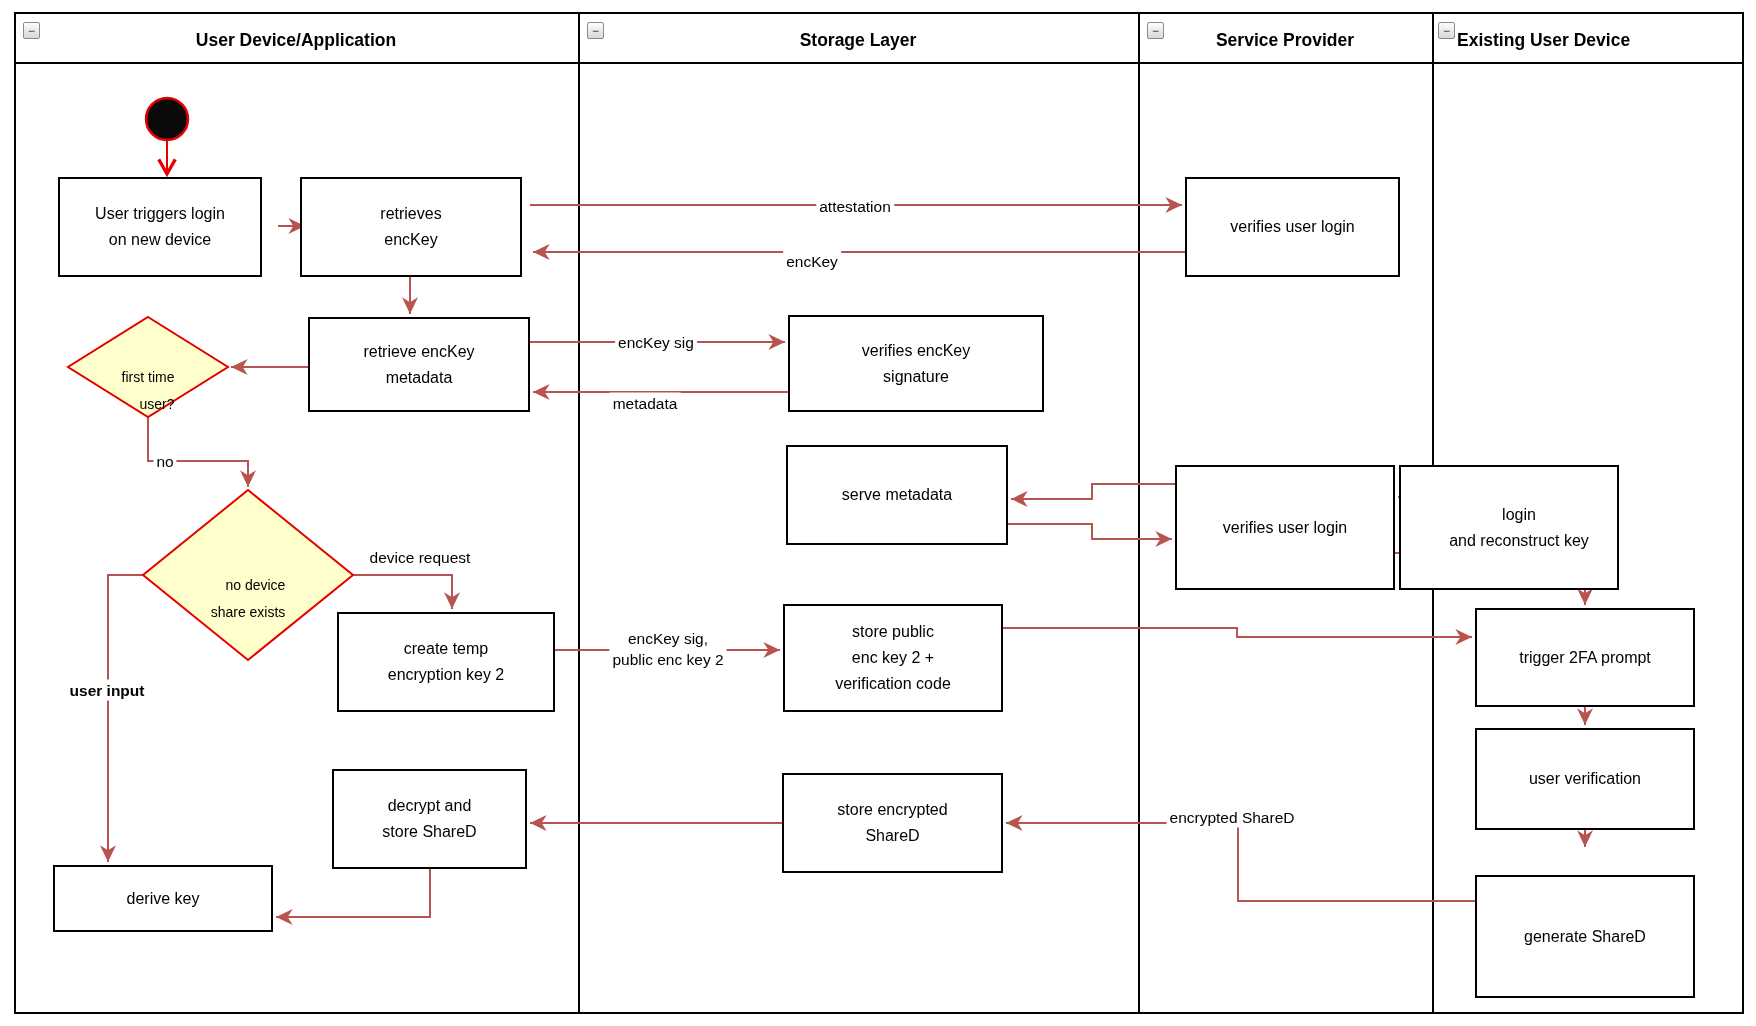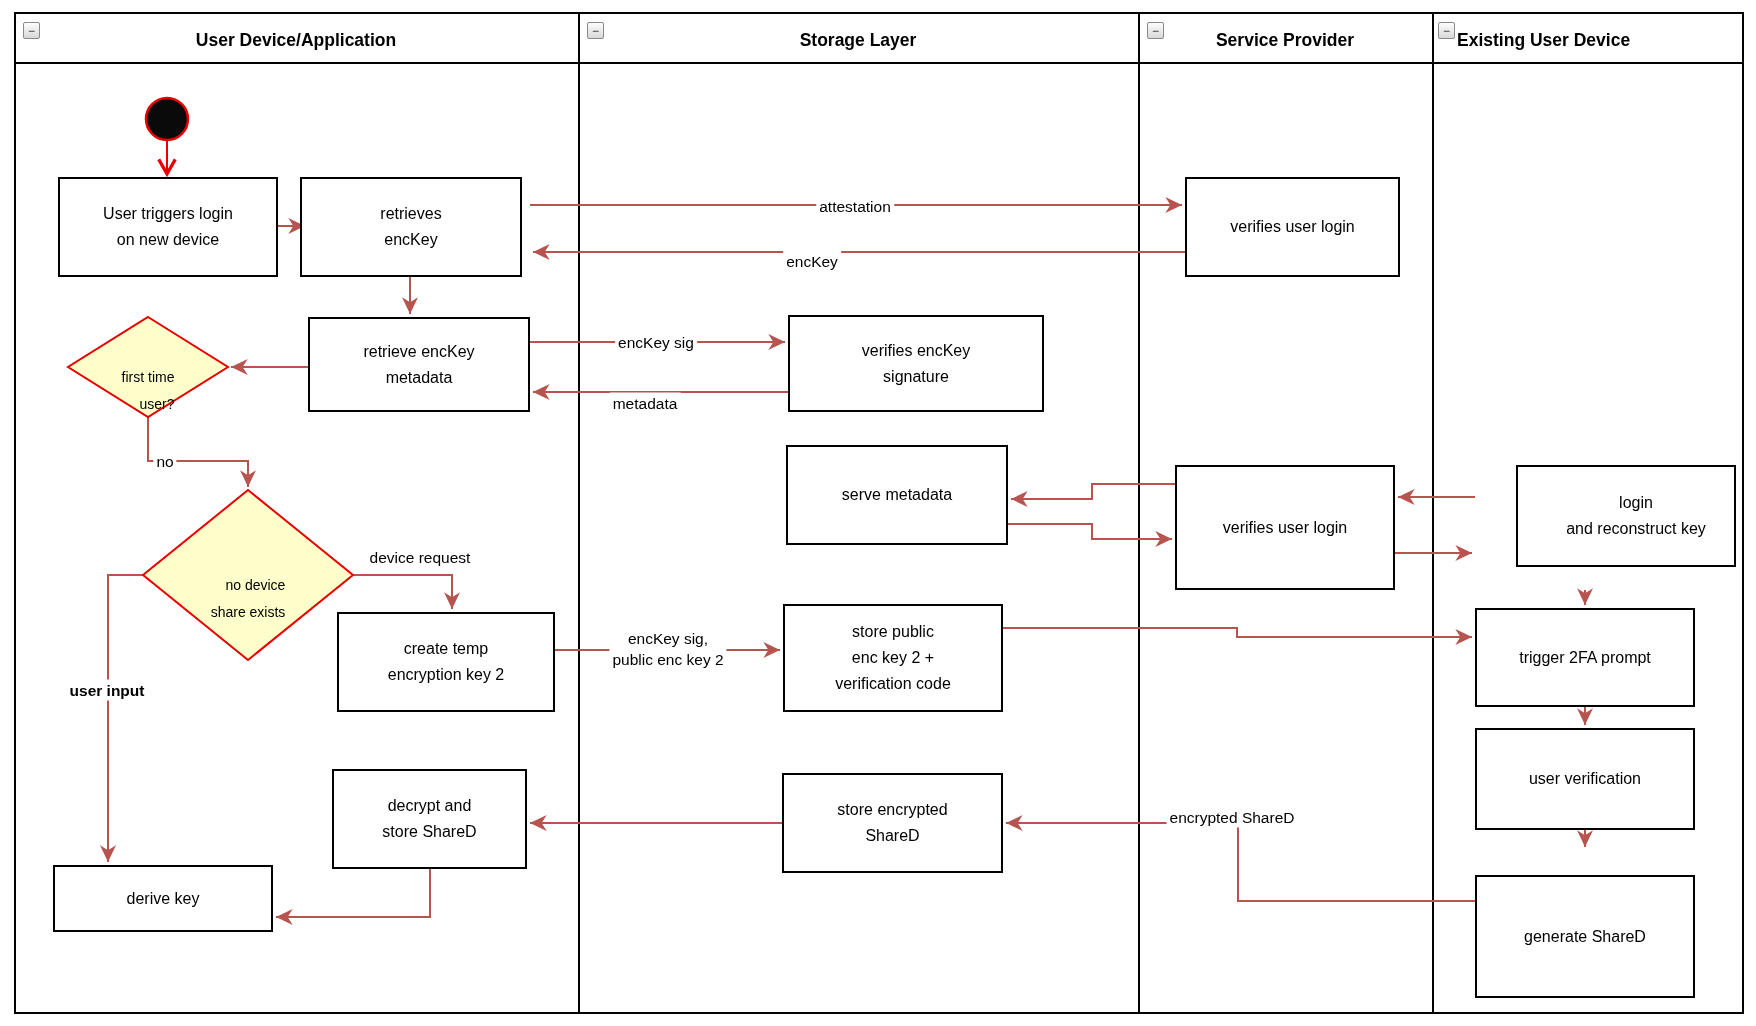--- a/index.html
+++ b/index.html
@@ -87,21 +87,21 @@
       <path d="M1475,901 H1238 V823 H1006" marker-end="url(#ah)"></path>
       <path d="M782,823 H530" marker-end="url(#ah)"></path>
       <path d="M430,863 V917 H276" marker-end="url(#ah)"></path>
       <path d="M143,575 H108 V862" marker-end="url(#ah)"></path>
     </g>
 
     <polygon points="148,317 228,367 148,417 68,367" fill="#ffffcc" stroke="#e60000" stroke-width="2"></polygon>
     <polygon points="248,490 353,575 248,660 143,575" fill="#ffffcc" stroke="#e60000" stroke-width="2"></polygon>
   </svg>
 
-  <div class="node" style="left:58px;top:177px;width:220px;height:100px;">User triggers login
+  <div class="node" style="left:58px;top:177px;width:204px;height:100px;">User triggers login
 on new device</div>
   <div class="node" style="left:300px;top:177px;width:222px;height:100px;">retrieves
 encKey</div>
   <div class="node" style="left:308px;top:317px;width:222px;height:95px;">retrieve encKey
 metadata</div>
   <div class="node" style="left:337px;top:612px;width:218px;height:100px;">create temp
 encryption key 2</div>
   <div class="node" style="left:332px;top:769px;width:195px;height:100px;">decrypt and
 store ShareD</div>
   <div class="node" style="left:53px;top:865px;width:220px;height:67px;">derive key</div>
@@ -116,21 +116,21 @@
   <div class="node" style="left:786px;top:445px;width:222px;height:100px;">serve metadata</div>
   <div class="node" style="left:783px;top:604px;width:220px;height:108px;">store public
 enc key 2 +
 verification code</div>
   <div class="node" style="left:782px;top:773px;width:221px;height:100px;">store encrypted
 ShareD</div>
 
   <div class="node" style="left:1185px;top:177px;width:215px;height:100px;">verifies user login</div>
   <div class="node" style="left:1175px;top:465px;width:220px;height:125px;">verifies user login</div>
 
-  <div class="node" style="left:1516px;top:465px;width:220px;height:102px;padding-left:20px;">login
+  <div class="node" style="left:1399px;top:465px;width:220px;height:125px;padding-left:20px;">login
 and reconstruct key</div>
   <div class="node" style="left:1475px;top:608px;width:220px;height:99px;">trigger 2FA prompt</div>
   <div class="node" style="left:1475px;top:728px;width:220px;height:102px;">user verification</div>
   <div class="node" style="left:1475px;top:850px;width:220px;height:123px;margin-top:25px;">generate ShareD</div>
 
   <div class="elabel" style="left:855px;top:206px;">attestation</div>
   <div class="elabel" style="left:812px;top:261px;">encKey</div>
   <div class="elabel" style="left:656px;top:342px;">encKey sig</div>
   <div class="elabel" style="left:645px;top:403px;">metadata</div>
   <div class="elabel" style="left:165px;top:461px;">no</div>

